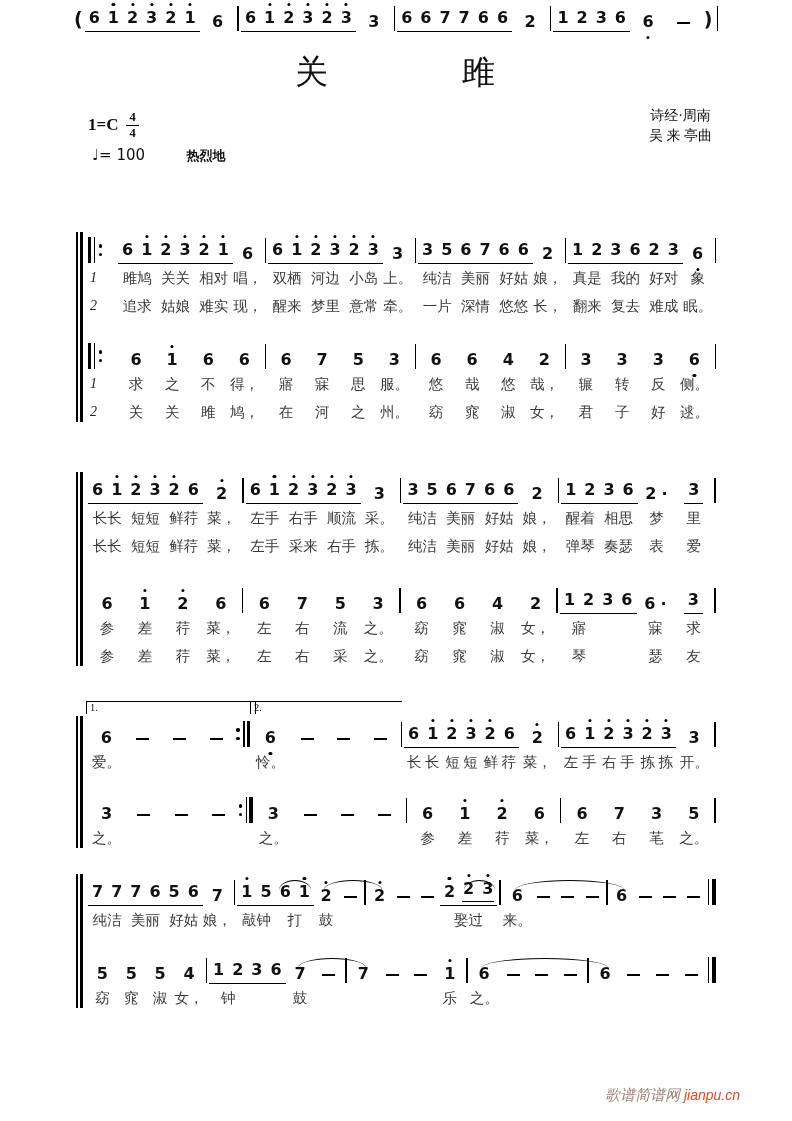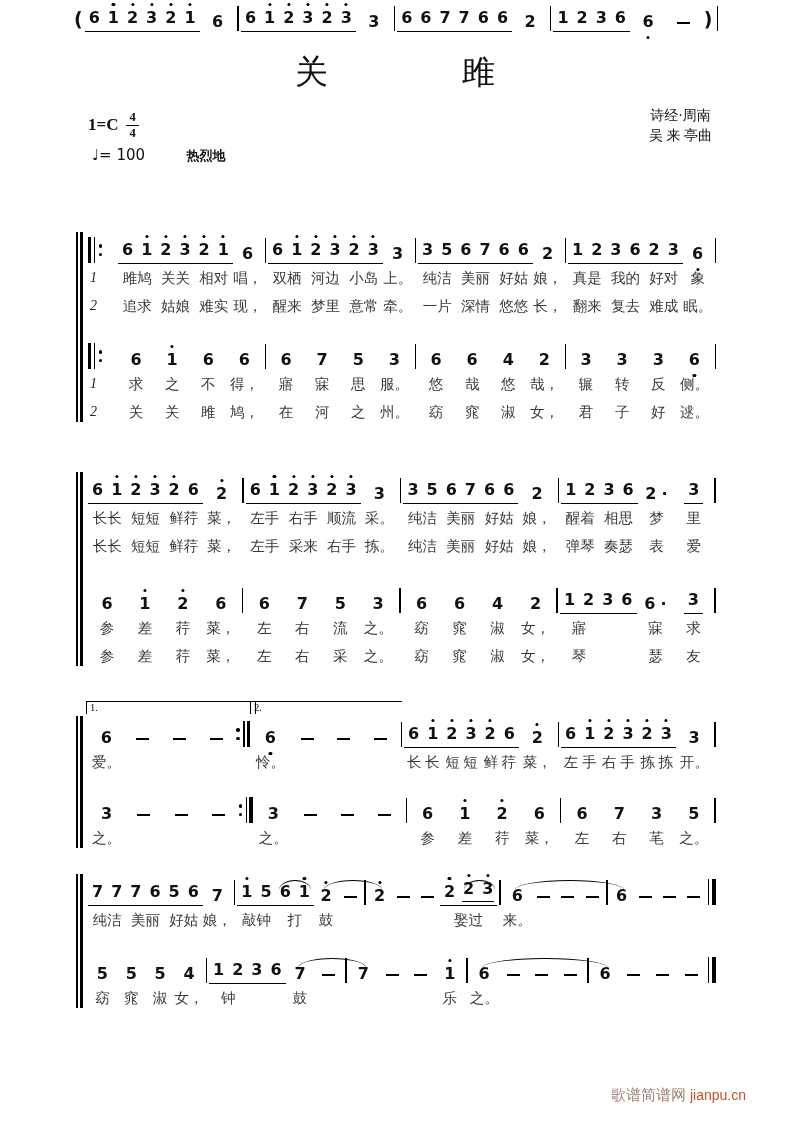--- a/index.html
+++ b/index.html
@@ -66,21 +66,21 @@
   .finsign .thin{width:1.4px;background:#000;}
   .finsign .thick{width:3.6px;background:#000;margin-left:3px;}
   
   .arc{position:absolute;top:6px;height:9px;border-top:1.6px solid #000;
        border-radius:50% 50% 0 0 / 100% 100% 0 0;pointer-events:none;}
   
   .ending{position:absolute;top:-15px;height:12px;border-top:1.2px solid #000;border-left:1.2px solid #000;}
   .ending.tickr{border-right:1.2px solid #000;}
   .ending-label{position:absolute;left:3px;top:0;font-size:10.5px;font-family:"Liberation Serif",serif;}
   
-  .watermark{position:absolute;right:46px;top:1086px;font-size:15px;white-space:nowrap;}
+  .watermark{position:absolute;right:52px;top:1086px;font-size:15px;white-space:nowrap;font-style:italic;}
   .wm-name{color:var(--wm-name,#9c8273);}
   .wm-url{color:var(--wm-url,#c9512c);font-family:"Liberation Sans",sans-serif;font-size:14px;margin-left:4px;}
 </style>
 </head>
 <body>
 
 <div class="page">
 
   <div class="title">
     <span>关</span>

